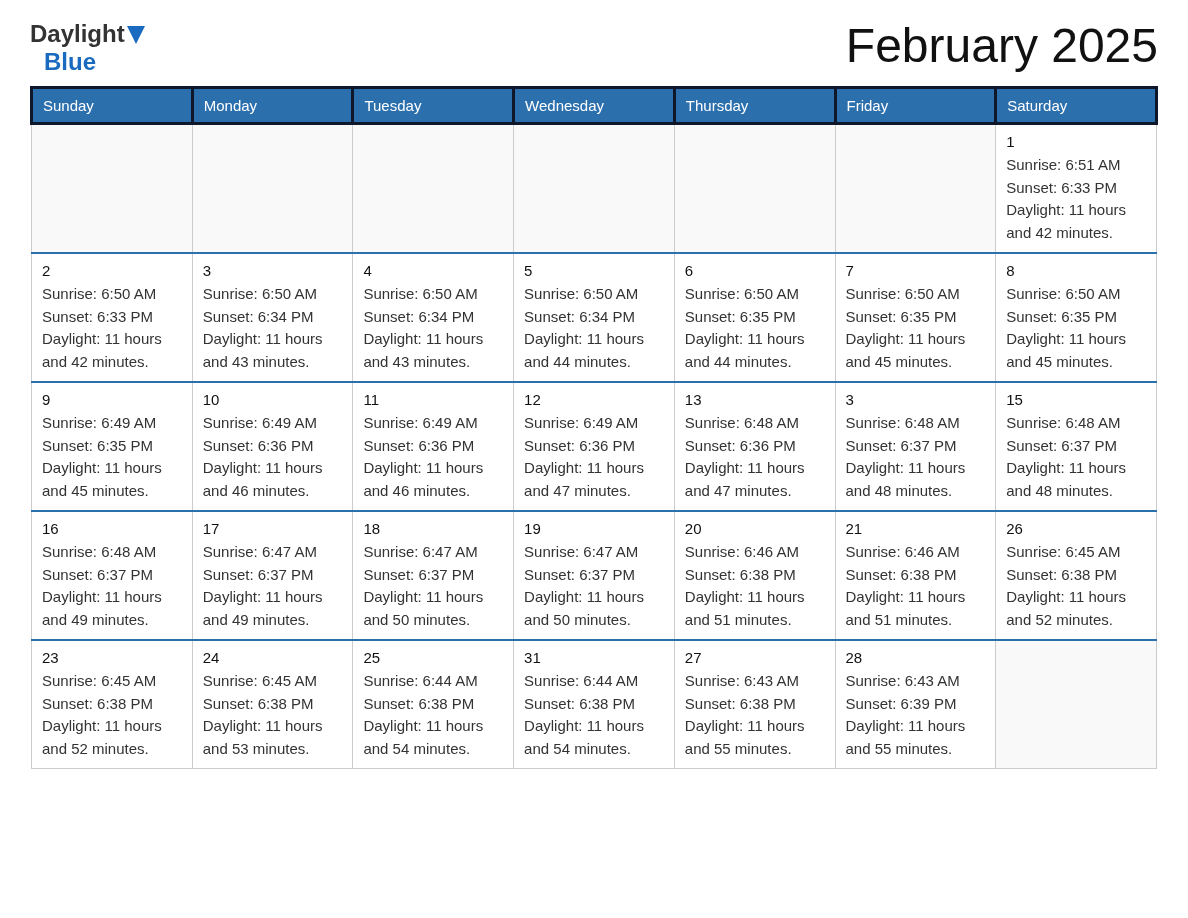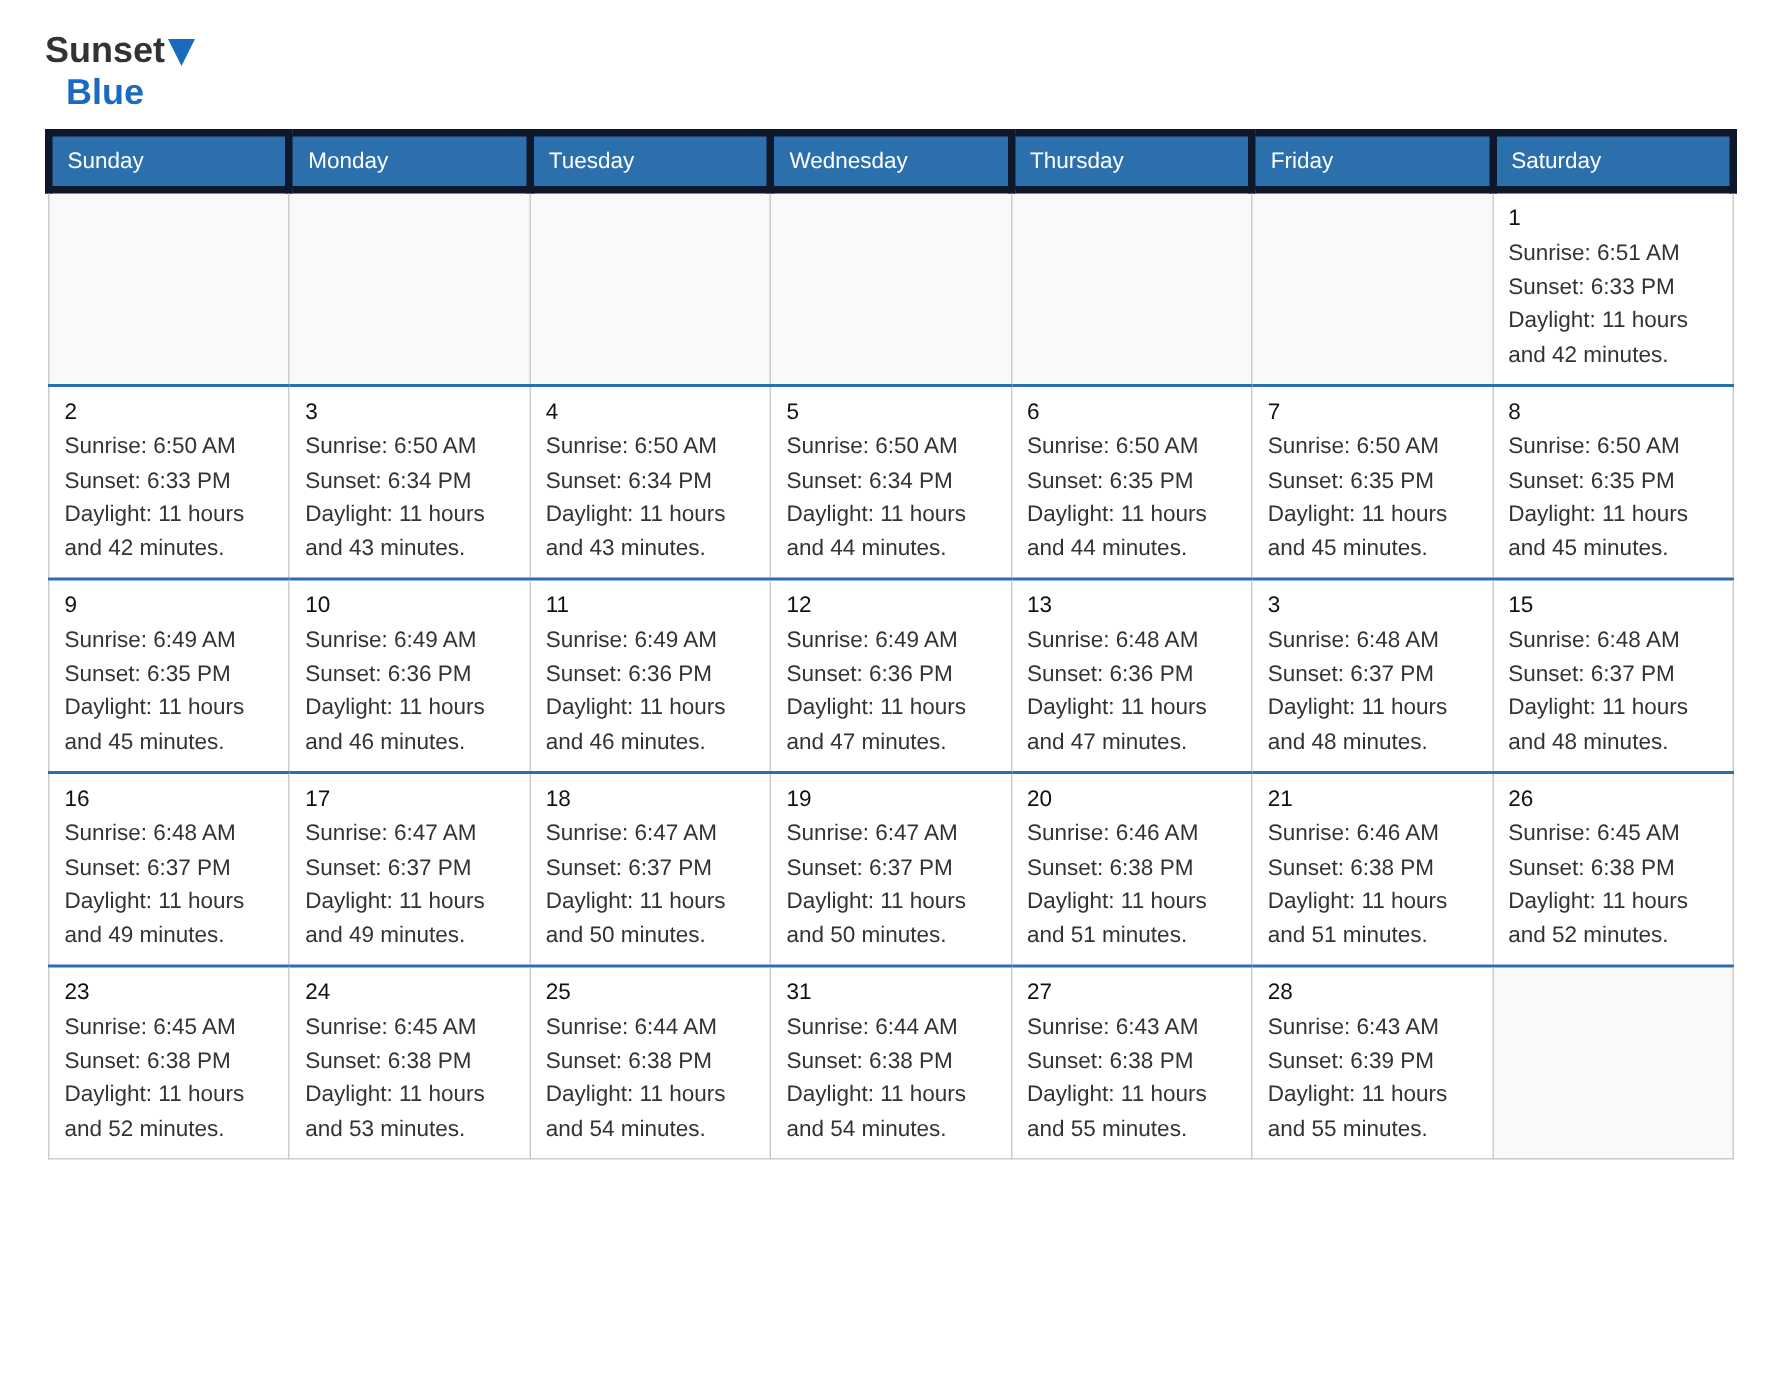--- a/index.html
+++ b/index.html
@@ -35,21 +35,21 @@
       border-collapse: collapse;
       margin-top: 10px;
     }
     .calendar th {
       background-color: #2c6fad;
       color: #fff;
       font-size: 15px;
       font-weight: normal;
       padding: 8px 10px;
       text-align: left;
-      border: 5px solid #0f172a;
+      border: 3px solid #0f172a;
     }
     .calendar td {
       vertical-align: top;
       padding: 8px 10px;
       border: 1px solid #ccc;
       width: calc(100% / 7);
       min-height: 110px;
       font-size: 13px;
       color: #333;
     }
@@ -80,30 +80,31 @@
       display: flex;
       align-items: center;
     }
   </style>
 </head>
 <body>
 
 <div class="header">
   <div class="logo-container">
     <div class="logo-row">
-      <span style="font-size:24px;font-weight:bold;color:#333;">Sunset</span>
+      <span style="font-size:24px;font-weight:bold;color:#333;">Daylight</span>
       <svg width="18" height="18" viewBox="0 0 18 18" style="margin-left:2px;margin-top:2px;">
         <polygon points="0,0 18,0 9,18" fill="#1a6bbf"></polygon>
       </svg>
     </div>
     <div>
       <span style="font-size:24px;font-weight:bold;color:#1a6bbf;margin-left:14px;">Blue</span>
     </div>
   </div>
   <div class="title-section">
+    <div class="month-title">February 2025</div>
   </div>
 </div>
 
 <table class="calendar">
   <thead>
     <tr>
     <th>Sunday</th>
         <th>Monday</th>
         <th>Tuesday</th>
         <th>Wednesday</th>

